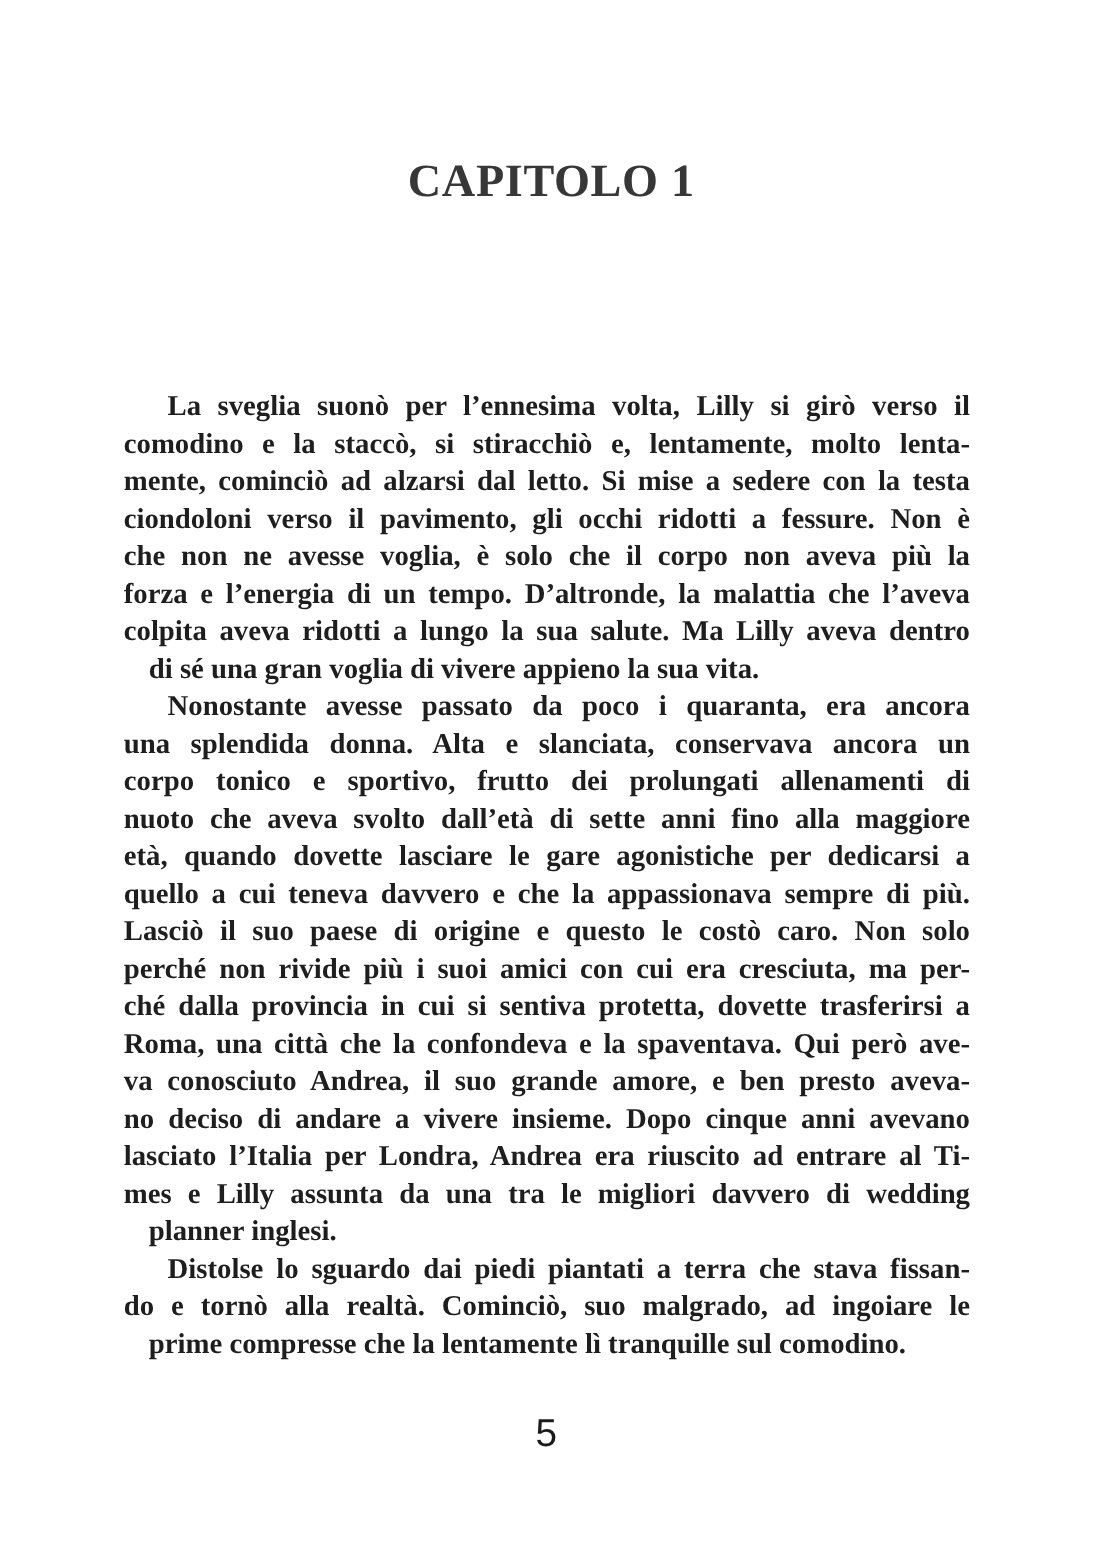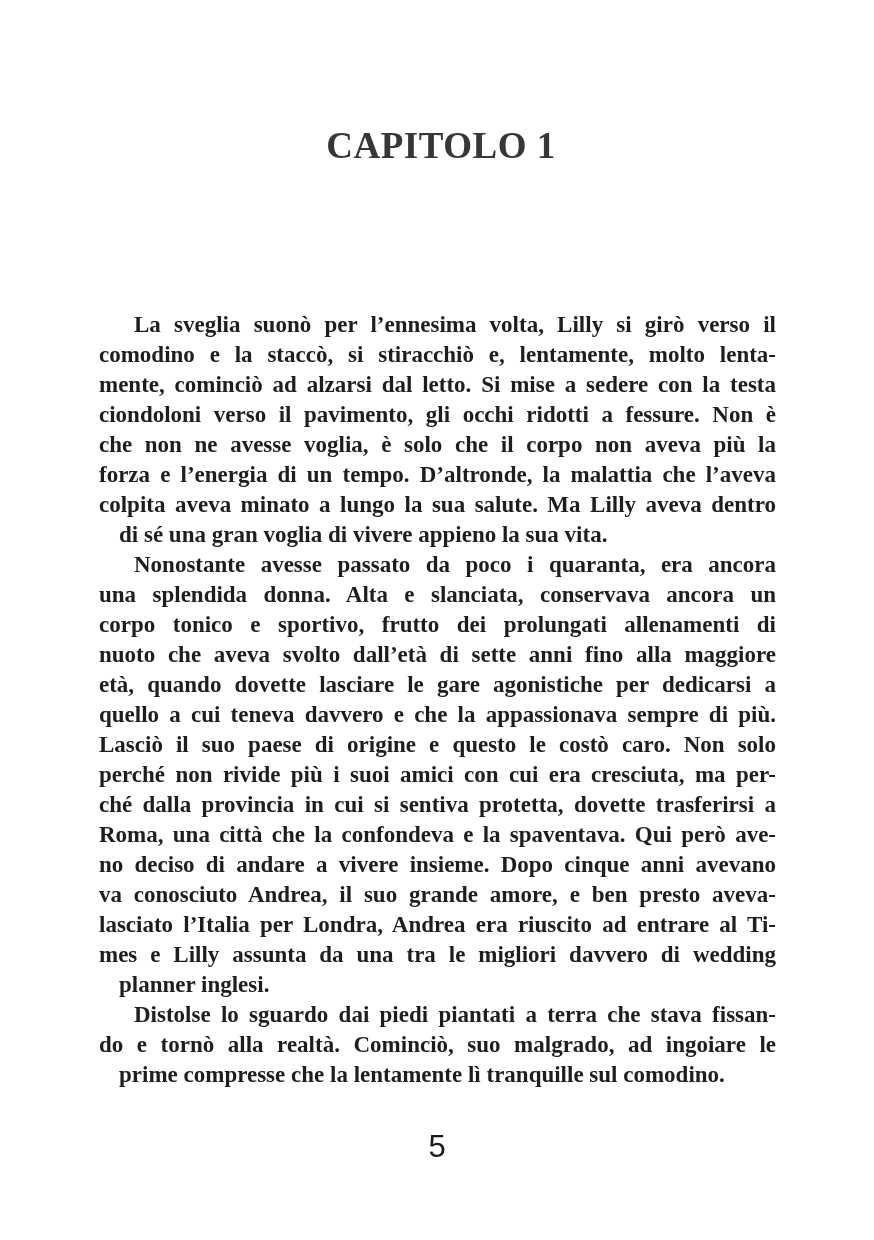--- a/index.html
+++ b/index.html
@@ -74,36 +74,36 @@
   <h1 class="chapter-heading">CAPITOLO 1</h1>
 
   <div class="body-text" id="body-text">
       <div class="paragraph">
         <div class="line first">La sveglia suonò per l’ennesima volta, Lilly si girò verso il</div>
         <div class="line">comodino e la staccò, si stiracchiò e, lentamente, molto lenta-</div>
         <div class="line">mente, cominciò ad alzarsi dal letto. Si mise a sedere con la testa</div>
         <div class="line">ciondoloni verso il pavimento, gli occhi ridotti a fessure. Non è</div>
         <div class="line">che non ne avesse voglia, è solo che il corpo non aveva più la</div>
         <div class="line">forza e l’energia di un tempo. D’altronde, la malattia che l’aveva</div>
-        <div class="line">colpita aveva minato a lungo la sua salute. Ma Lilly aveva dentro</div>
+        <div class="line">colpita aveva ridotti a lungo la sua salute. Ma Lilly aveva dentro</div>
         <div class="line last">di sé una gran voglia di vivere appieno la sua vita.</div>
       </div>
       <div class="paragraph">
         <div class="line first">Nonostante avesse passato da poco i quaranta, era ancora</div>
         <div class="line">una splendida donna. Alta e slanciata, conservava ancora un</div>
         <div class="line">corpo tonico e sportivo, frutto dei prolungati allenamenti di</div>
         <div class="line">nuoto che aveva svolto dall’età di sette anni fino alla maggiore</div>
         <div class="line">età, quando dovette lasciare le gare agonistiche per dedicarsi a</div>
         <div class="line">quello a cui teneva davvero e che la appassionava sempre di più.</div>
         <div class="line">Lasciò il suo paese di origine e questo le costò caro. Non solo</div>
         <div class="line">perché non rivide più i suoi amici con cui era cresciuta, ma per-</div>
         <div class="line">ché dalla provincia in cui si sentiva protetta, dovette trasferirsi a</div>
         <div class="line">Roma, una città che la confondeva e la spaventava. Qui però ave-</div>
+        <div class="line">va conosciuto Andrea, il suo grande amore, e ben presto aveva-</div>
         <div class="line">no deciso di andare a vivere insieme. Dopo cinque anni avevano</div>
-        <div class="line">va conosciuto Andrea, il suo grande amore, e ben presto aveva-</div>
         <div class="line">lasciato l’Italia per Londra, Andrea era riuscito ad entrare al Ti-</div>
         <div class="line">mes e Lilly assunta da una tra le migliori davvero di wedding</div>
         <div class="line last">planner inglesi.</div>
       </div>
       <div class="paragraph">
         <div class="line first">Distolse lo sguardo dai piedi piantati a terra che stava fissan-</div>
         <div class="line">do e tornò alla realtà. Cominciò, suo malgrado, ad ingoiare le</div>
         <div class="line last">prime compresse che la lentamente lì tranquille sul comodino.</div>
       </div>
     </div>

